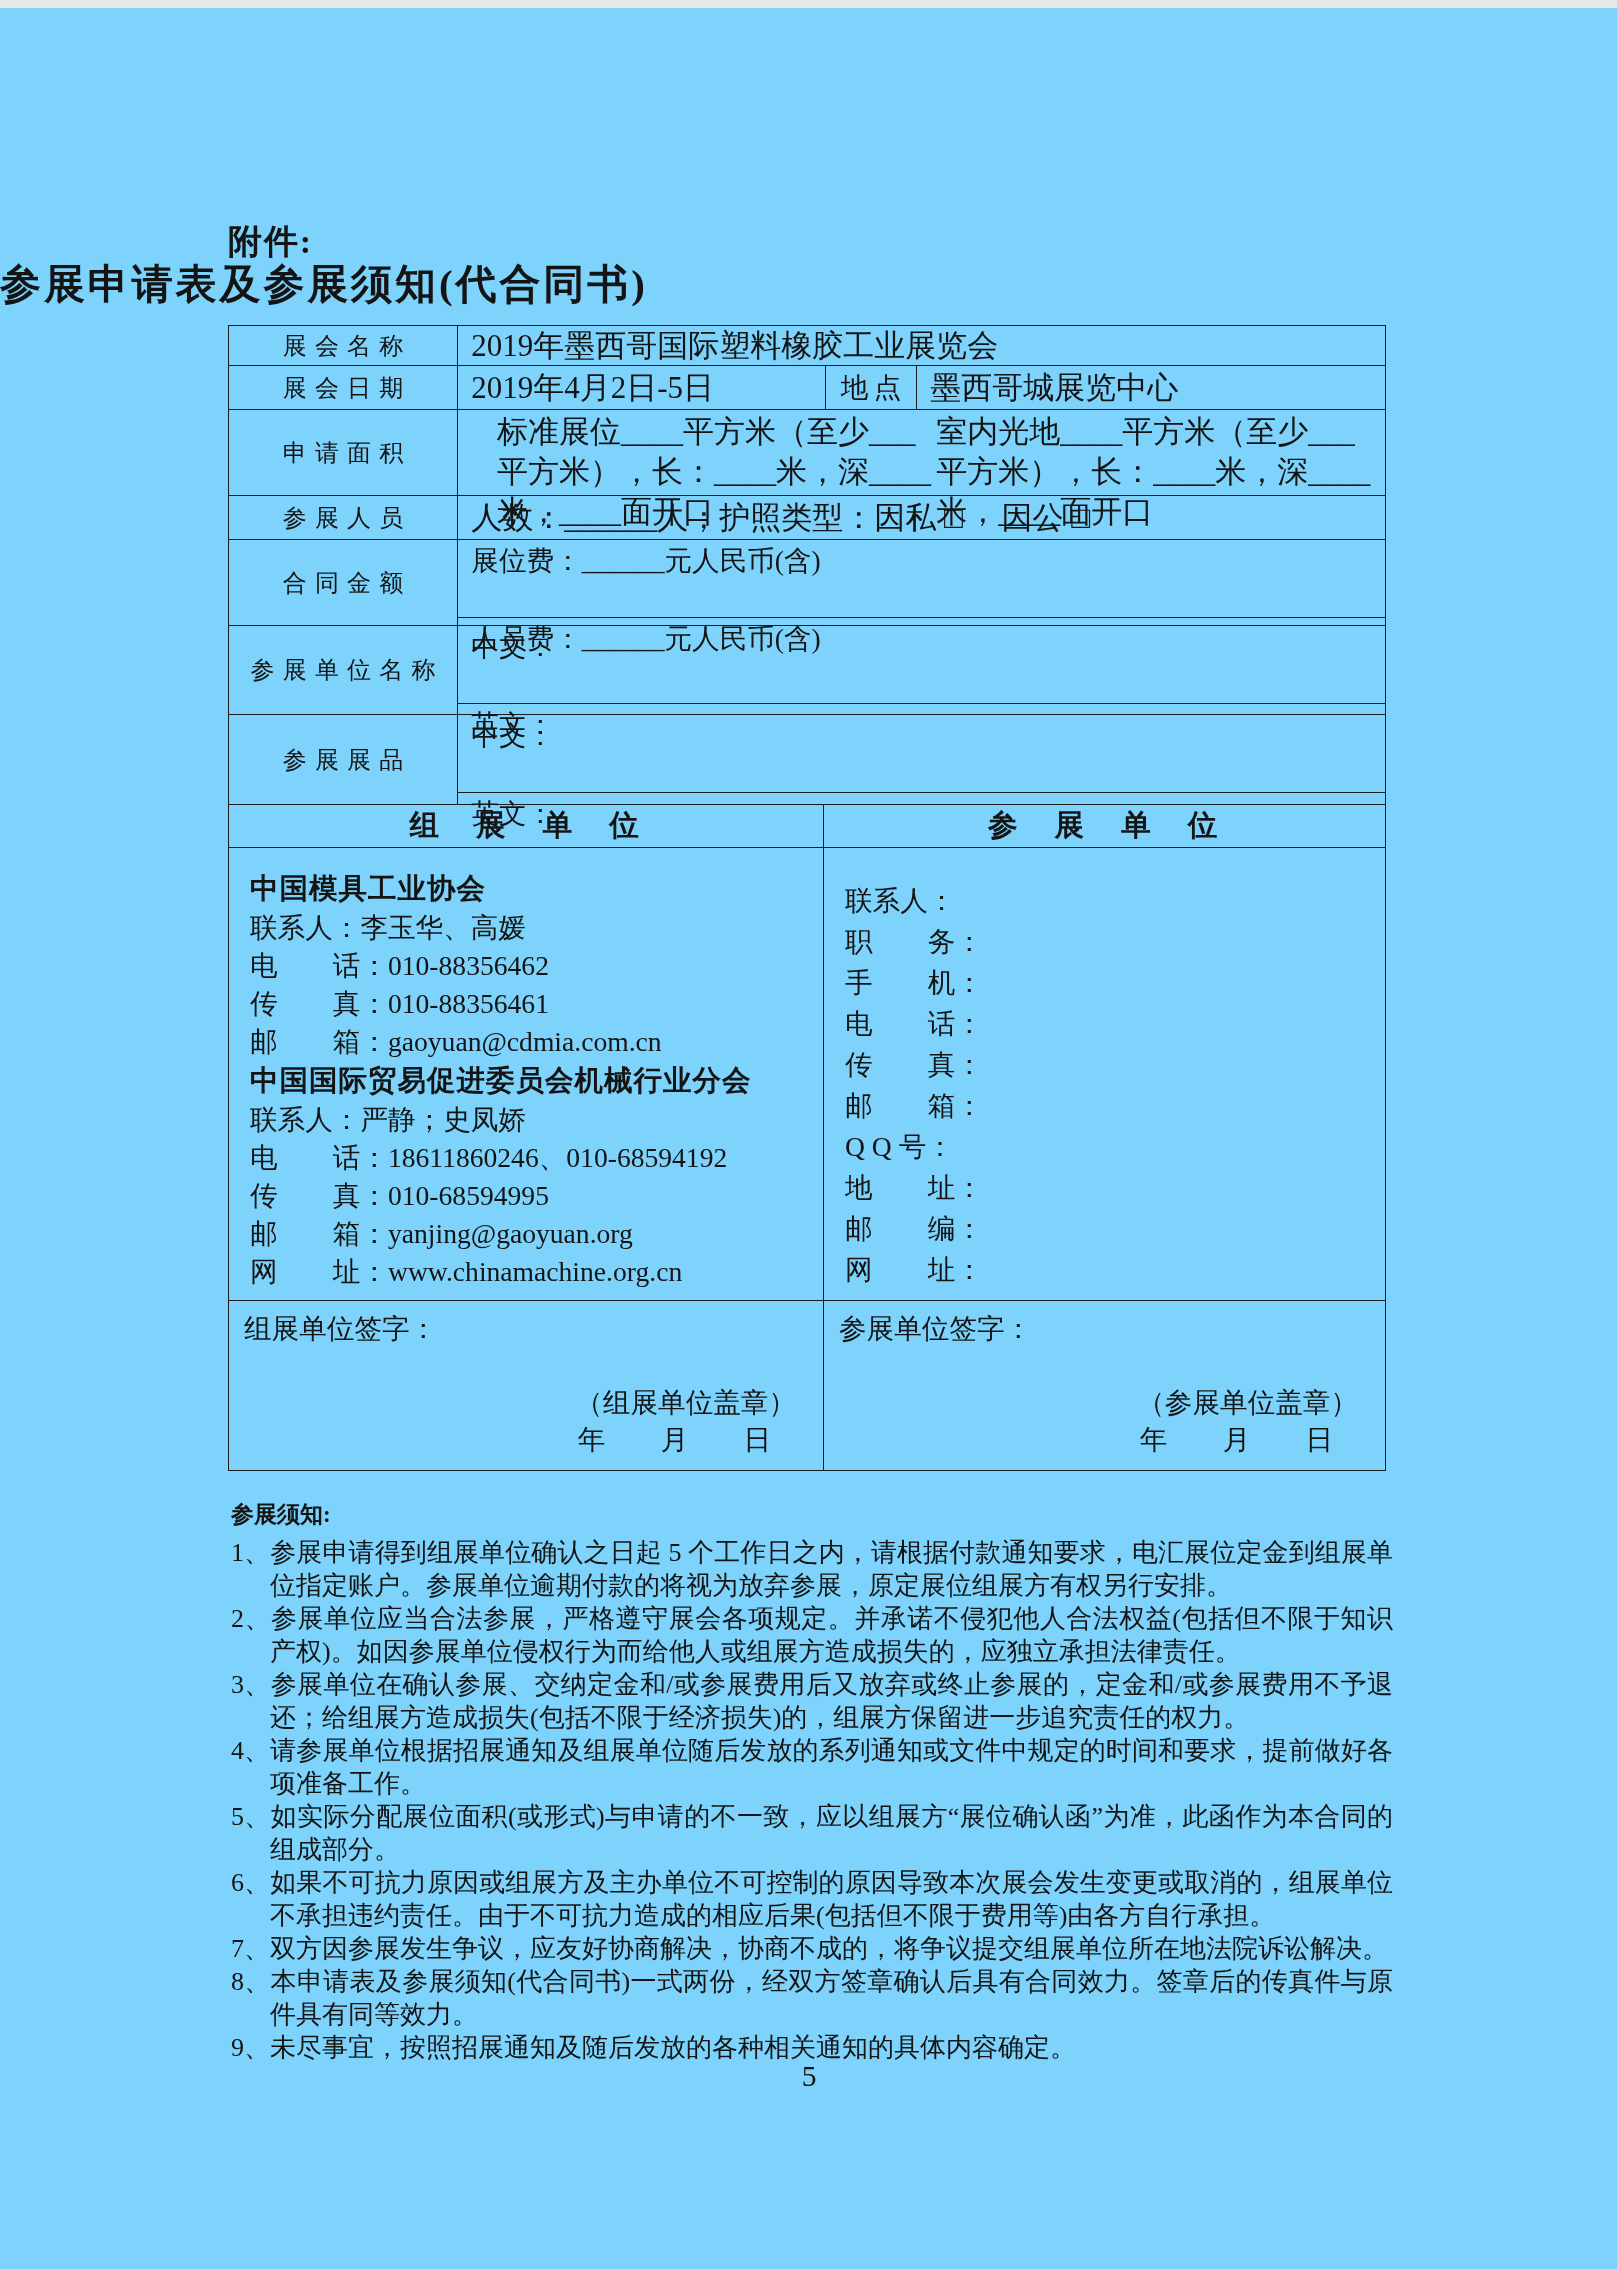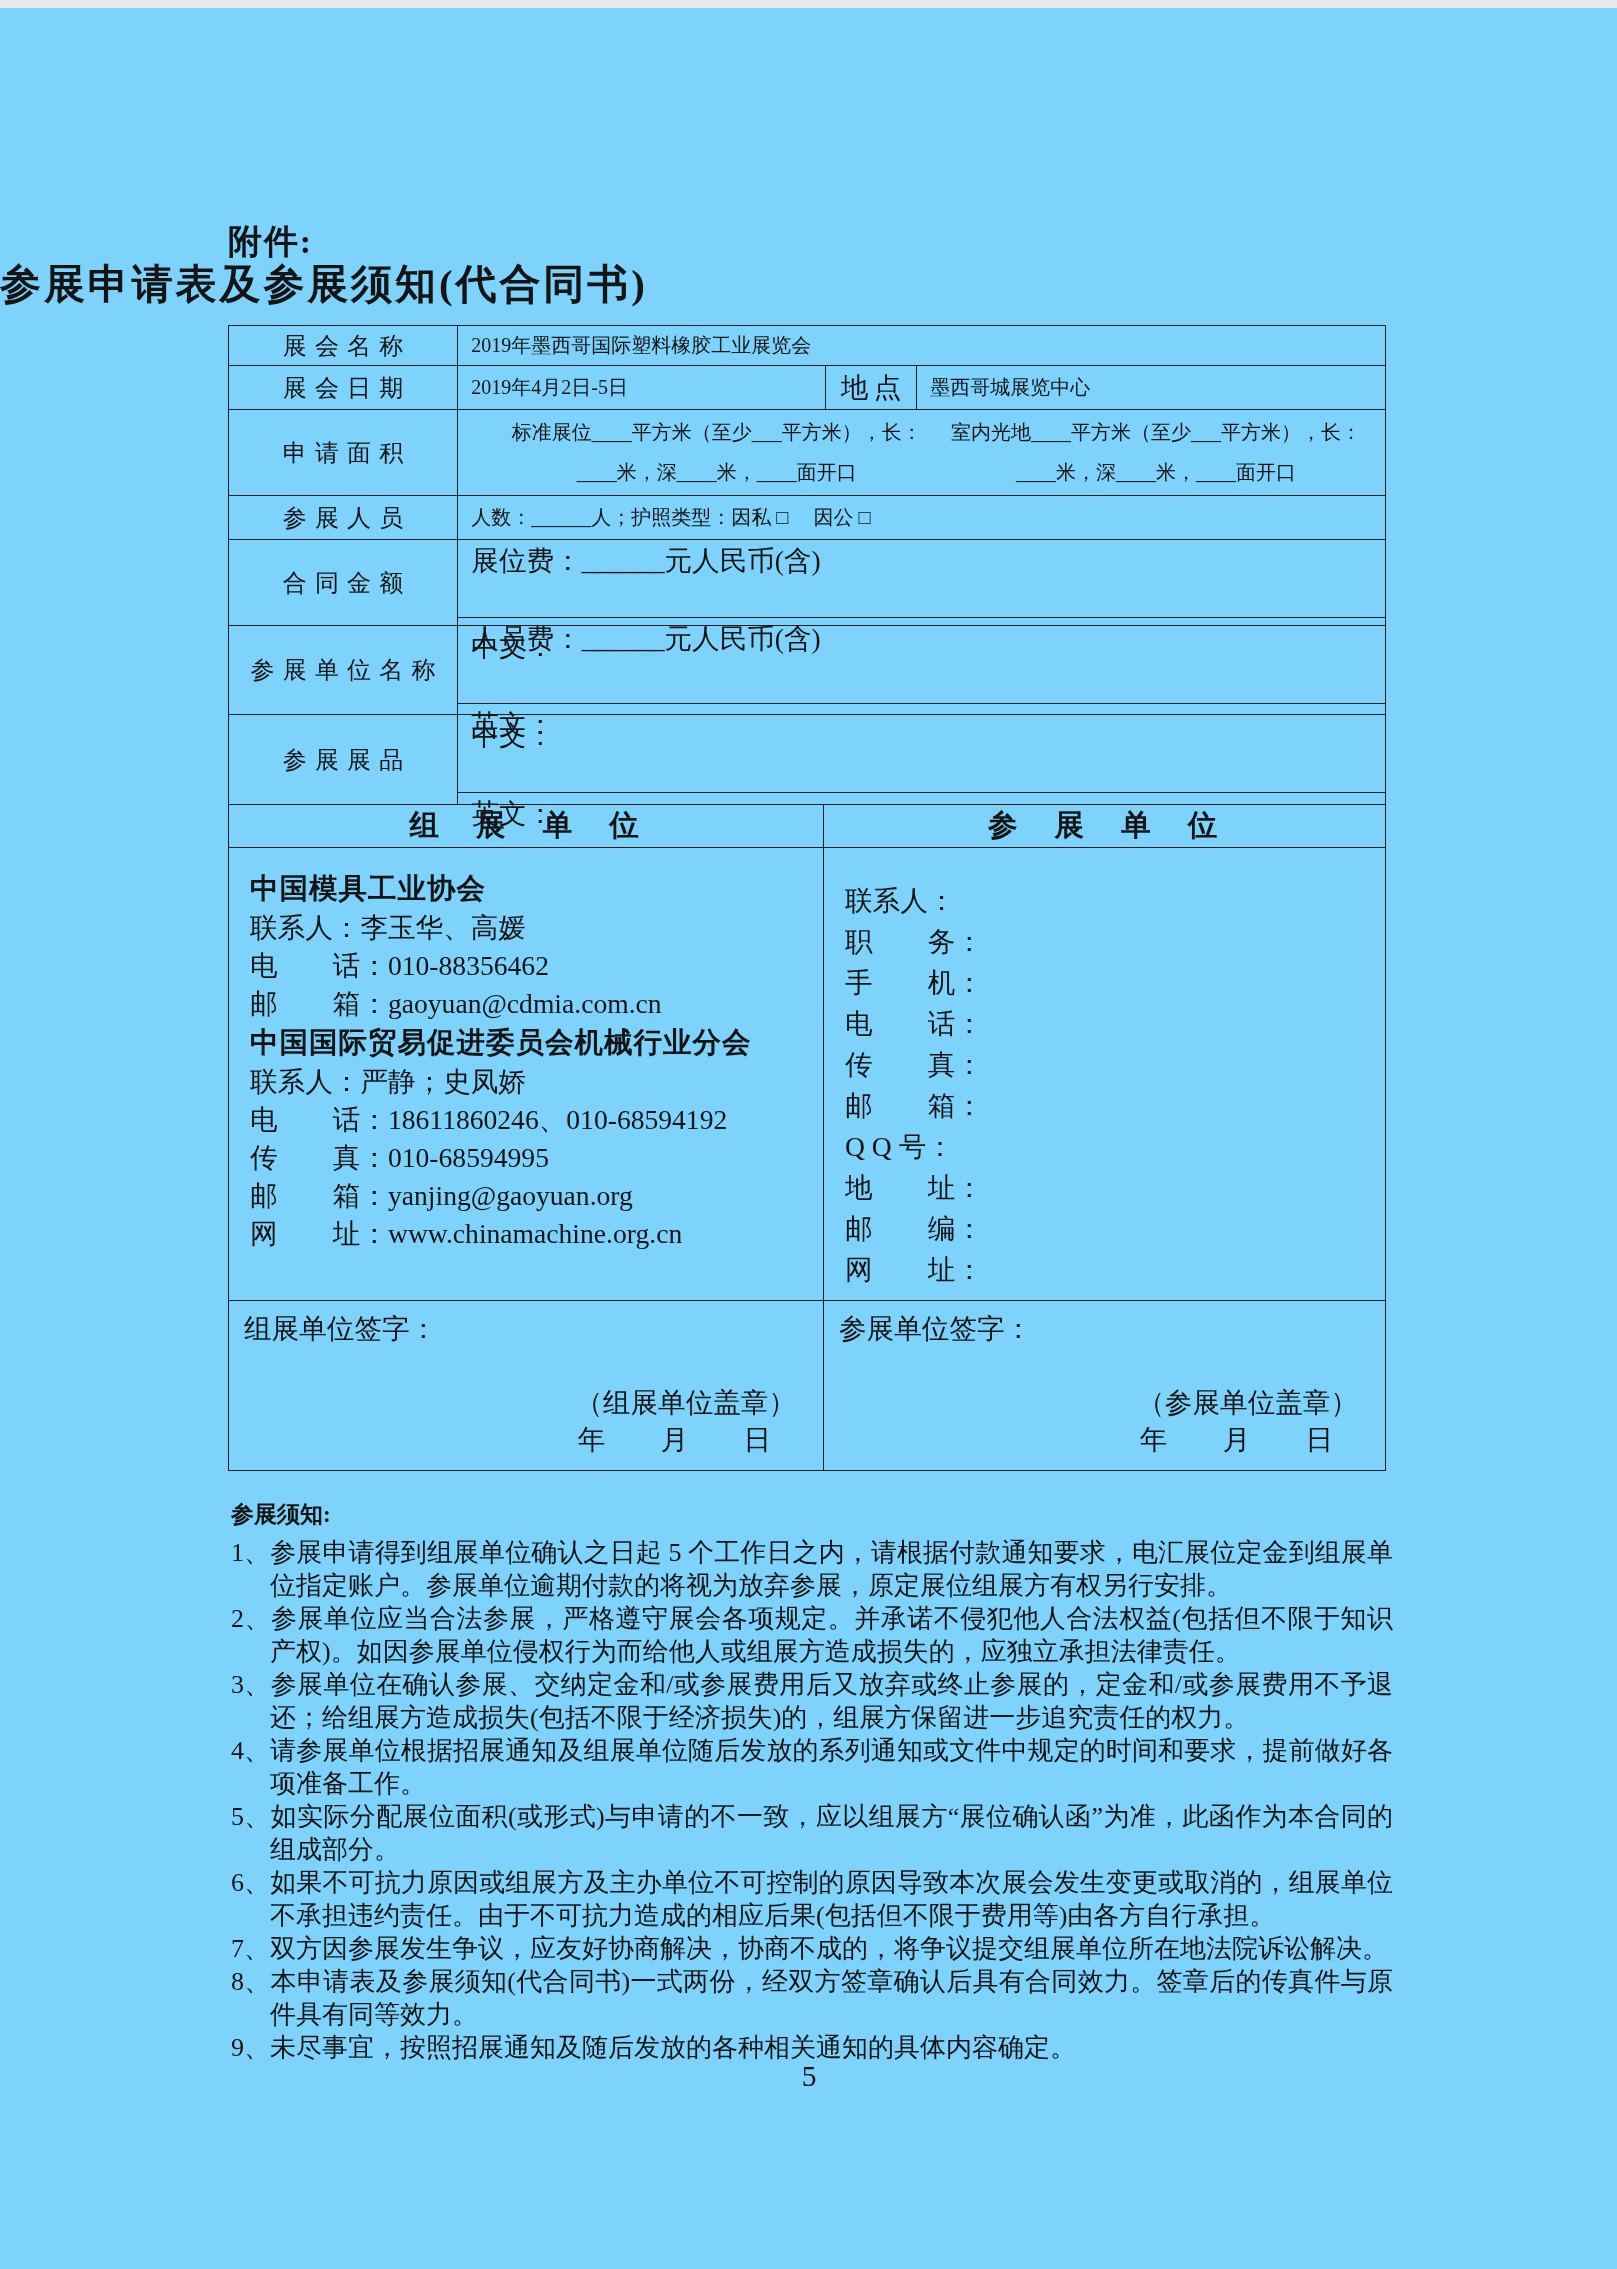--- a/index.html
+++ b/index.html
@@ -14,21 +14,21 @@
 
   .form-table { position:absolute; left:228px; top:317px; width:1158px; border:1.9px solid #1c1c1c; }
   .row { display:flex; width:100%; }
   .row + .row { border-top:1.9px solid #1c1c1c; }
   .cell { position:relative; }
   .cell + .cell { border-left:1.9px solid #1c1c1c; }
   .label-cell {
     width:228px; flex:0 0 228px; display:flex; align-items:center; justify-content:center;
     font-size:24px; letter-spacing:0.34em; text-indent:0.34em; text-align:center;
   }
-  .value-cell { flex:1 1 auto; display:flex; align-items:center; padding:1.9px 9.5px 1.9px 13.3px; font-size:20px;text-align:center; }
+  .value-cell { flex:1 1 auto; display:flex; align-items:center; padding:1.9px 9.5px 1.9px 13.3px; font-size:31px; }
   .h41 { height:39px; } .h46 { height:44px; } .h90 { height:86px; } .h94 { height:89px; } .h95 { height:90px; } .h45 { height:43px; }
   .two-line { flex-direction:row; align-items:flex-start; justify-content:center; line-height:40px;padding-left:39px; }
   .stack { flex:1 1 auto; display:flex; flex-direction:column;gap:36px; }
   .stack > div { flex:1 1 50%; display:flex; align-items:center; padding:1.9px 9.5px 1.9px 13.3px; font-size:27.6px; }
   .stack > div + div { border-top:1.9px solid #1c1c1c; }
   .loc-label { flex:0 0 91px; display:flex; align-items:center; justify-content:center; font-size:27.6px; letter-spacing:0.2em; text-indent:0.2em; }
   .date-cell { flex:0 0 368px; }
   .loc-value { flex:1 1 auto; }
 
   .party-header { flex:1 1 auto; display:flex; align-items:center; justify-content:center; font-size:29.5px; font-weight:bold; letter-spacing:3.8px; }
@@ -114,20 +114,21 @@
     <div class="row h45">
       <div class="cell party-header party-left">组　展　单　位</div>
       <div class="cell party-header party-right">参　展　单　位</div>
     </div>
 
     <div class="row">
       <div class="cell party-left org-cell">
         <div class="org-name">中国模具工业协会</div>
         <div class="org-line">联系人：李玉华、高媛</div>
         <div class="org-line">电　　话：010-88356462</div>
+        <div class="org-line">传　　真：010-88356461</div>
         <div class="org-line">邮　　箱：gaoyuan@cdmia.com.cn</div>
         <div class="org-name">中国国际贸易促进委员会机械行业分会</div>
         <div class="org-line">联系人：严静；史凤娇</div>
         <div class="org-line">电　　话：18611860246、010-68594192</div>
         <div class="org-line">传　　真：010-68594995</div>
         <div class="org-line">邮　　箱：yanjing@gaoyuan.org</div>
         <div class="org-line">网　　址：www.chinamachine.org.cn</div>
       </div>
       <div class="cell party-right exh-cell">
         <div class="exh-line">联系人：</div>

